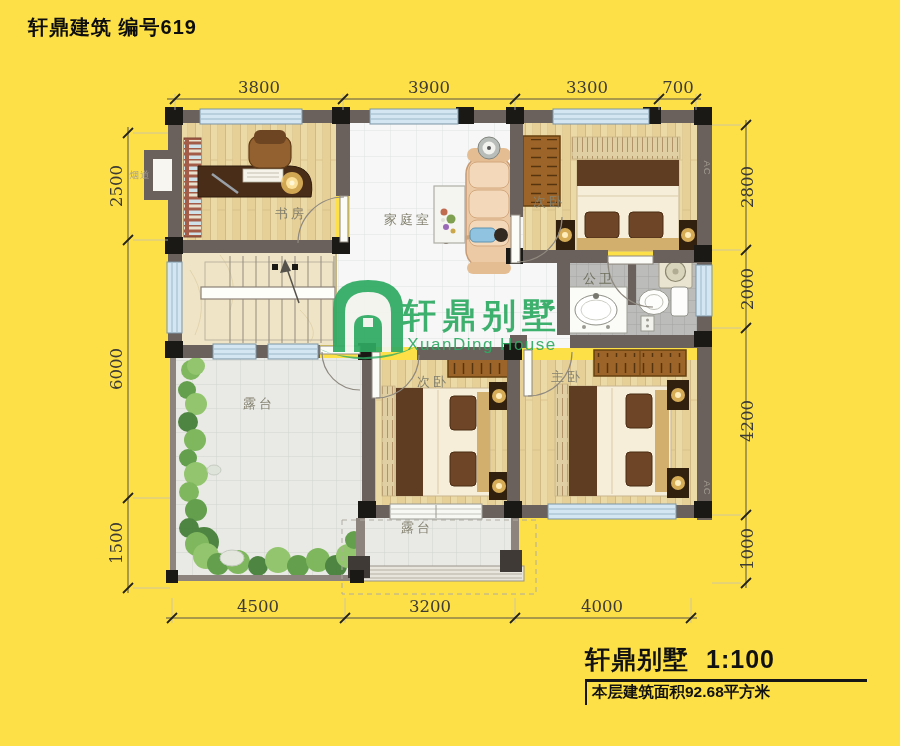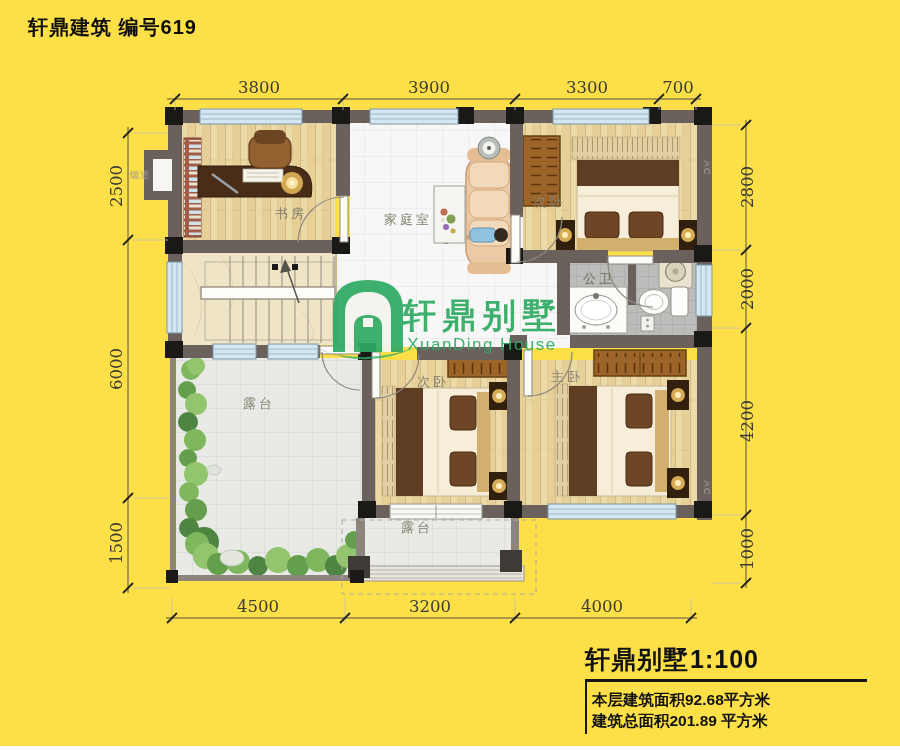--- a/index.html
+++ b/index.html
@@ -2,22 +2,22 @@
 <html><head>
 <meta charset="utf-8">
 <style>
   html,body{margin:0;padding:0;}
   body{font-family:"Liberation Sans",sans-serif;background:#fff;}
   .page{position:relative;width:900px;height:746px;background:#fde047;overflow:hidden;}
   .page-title{position:absolute;left:28px;top:14px;font-size:20px;font-weight:bold;color:#0d0d0d;letter-spacing:1px;}
   .plan-svg{position:absolute;left:0;top:0;}
   .title-block{position:absolute;left:585px;top:643px;width:282px;color:#111;}
   .tb-title{font-size:25px;font-weight:bold;border-bottom:3px solid #161616;padding-bottom:3px;white-space:nowrap;letter-spacing:1px;}
-  .tb-scale{margin-left:1px;}
-  .tb-areas{border-left:2px solid #161616;padding:8px 0 2px 5px;font-size:15.5px;font-weight:bold;line-height:1.35;}
+  .tb-scale{margin-left:17px;}
+  .tb-areas{border-left:2px solid #161616;padding:0 0 2px 5px;font-size:15.5px;font-weight:bold;line-height:1.35;}
   svg text{font-family:"Liberation Sans",sans-serif;}
   svg .dim{font-family:"DejaVu Serif",serif;font-size:16.5px;fill:#3c3b36;}
   svg .roomlabel{font-size:13px;fill:#83806e;letter-spacing:3px;}
   svg .tinylabel{font-size:9.5px;fill:#a19b91;letter-spacing:1px;}
 </style>
 </head>
 <body>
 
 <div class="page">
   <div class="page-title">轩鼎建筑 编号619</div>
@@ -458,16 +458,15 @@
       </g>
     </g>
   </svg>
 
   <div class="title-block">
     <div class="tb-title">
       <span>轩鼎别墅</span><span class="tb-scale">1:100</span>
     </div>
     <div class="tb-areas">
       <div>本层建筑面积92.68平方米</div>
-      <div>建筑总面积201.89 平方米</div>
     </div>
   </div>
 </div>
 
 </body></html>

